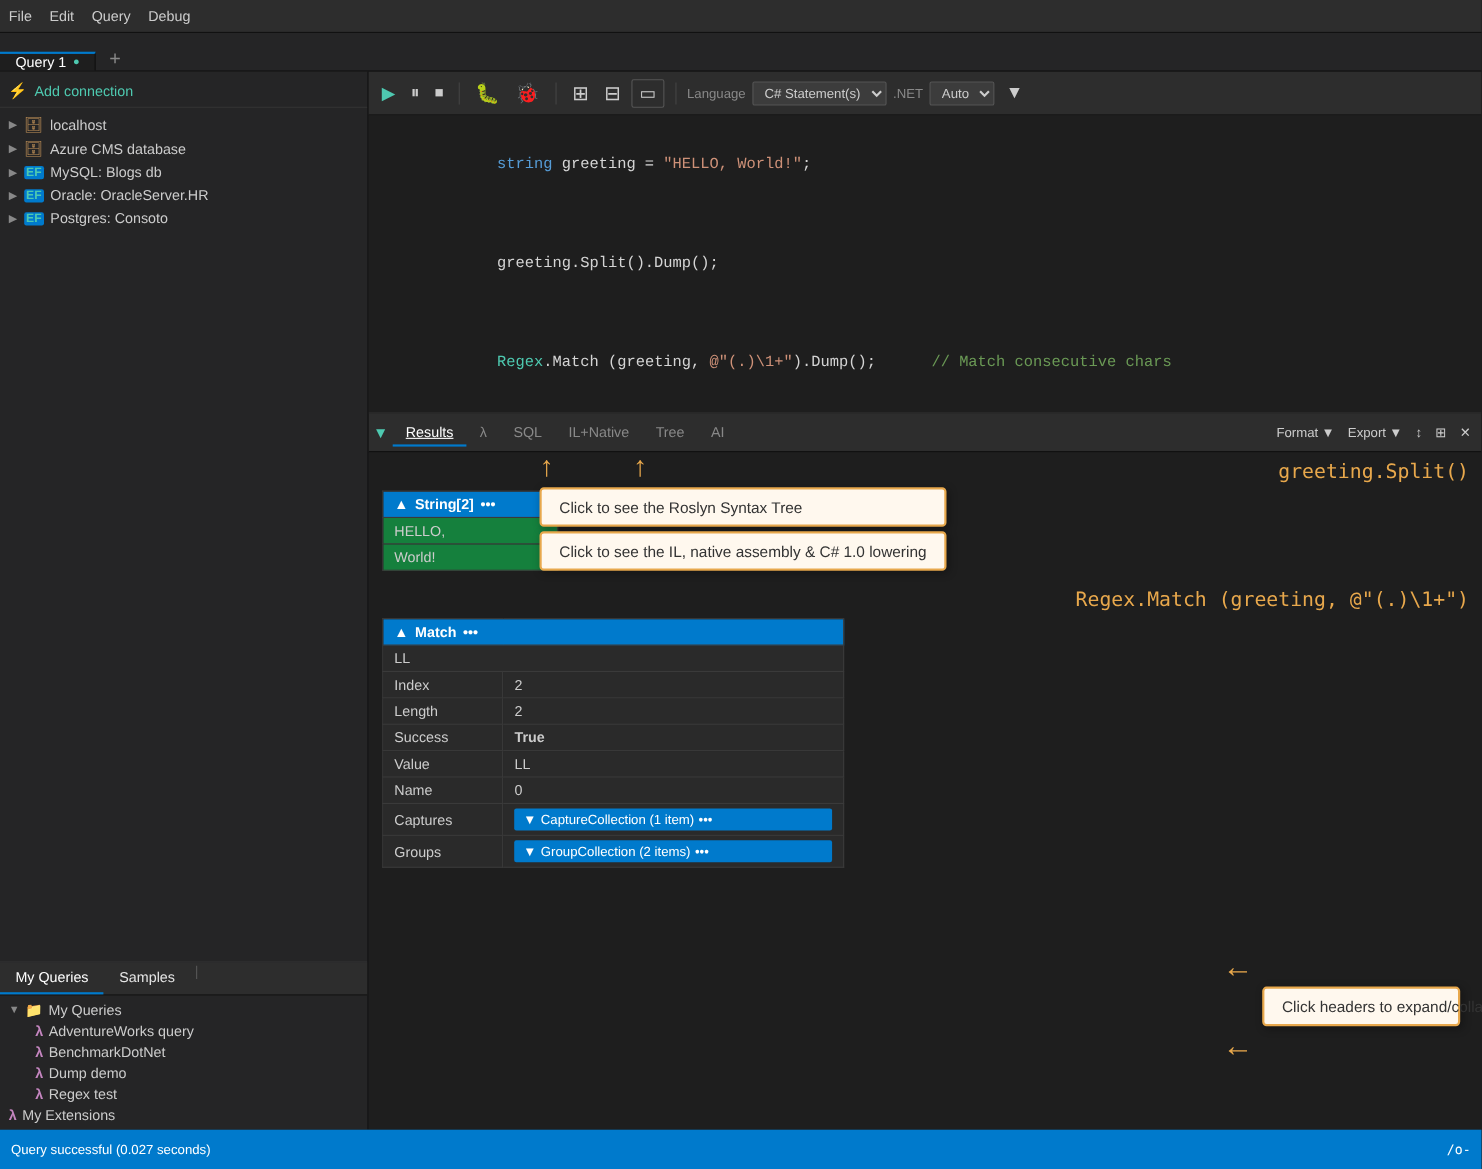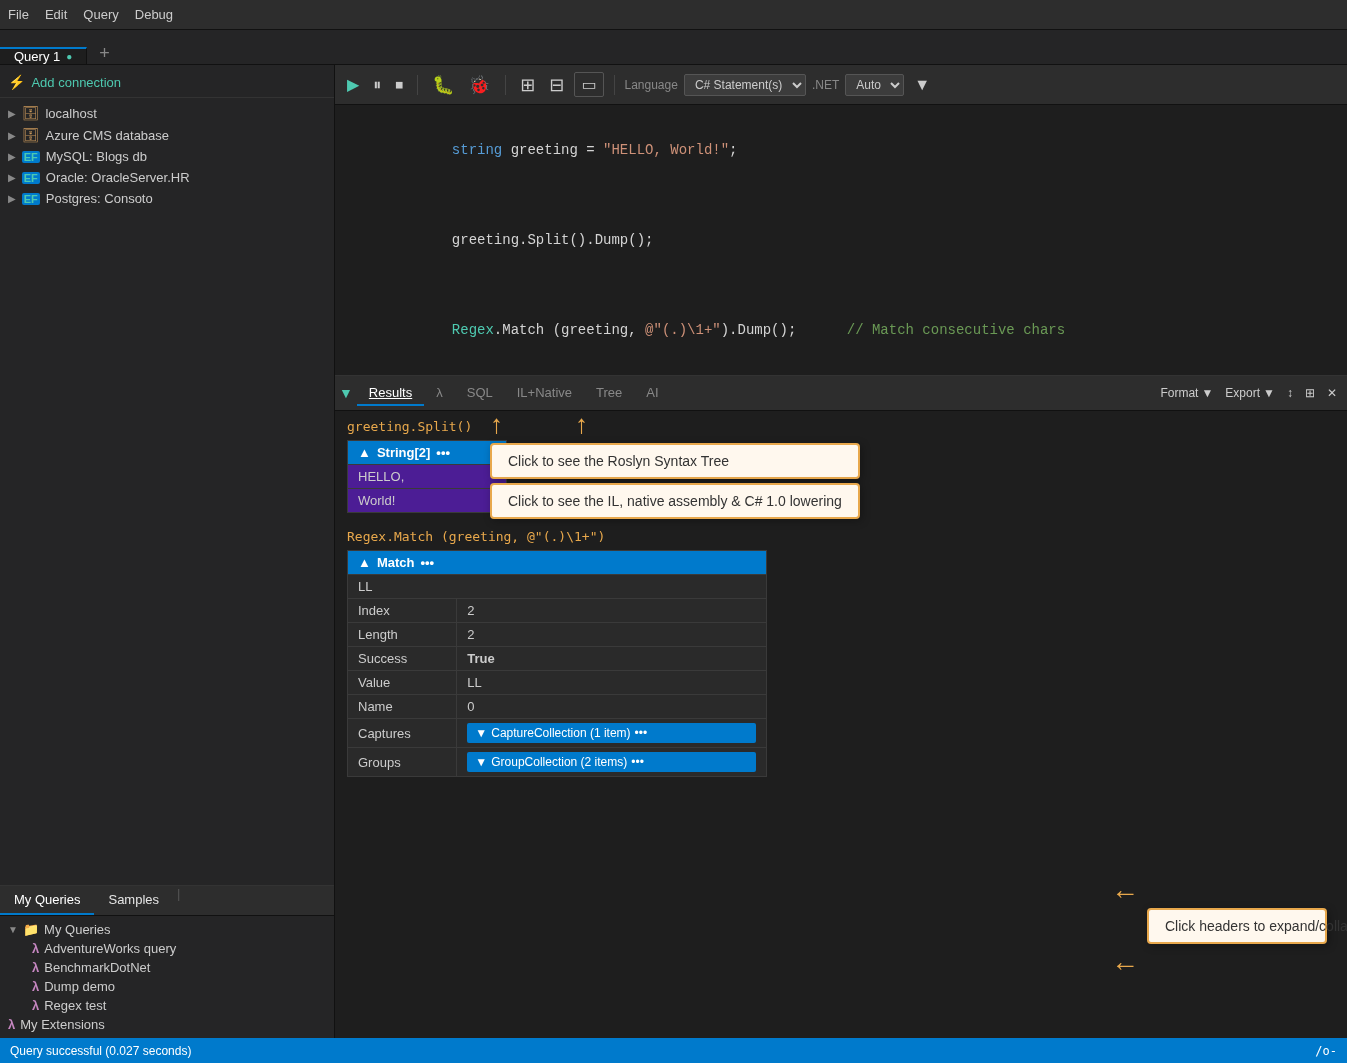--- a/index.html
+++ b/index.html
@@ -71,39 +71,39 @@
     .results-tab { padding: 4px 12px; cursor: pointer; color: #888; font-size: 13px; border-bottom: 2px solid transparent; }
     .results-tab.active { color: #fff; border-bottom: 2px solid #007acc; text-decoration: underline; }
     .results-toolbar-right { margin-left: auto; display: flex; align-items: center; gap: 0; }
     .results-toolbar-btn { background: none; border: none; color: #ccc; cursor: pointer; padding: 2px 6px; font-size: 12px; display: flex; align-items: center; gap: 3px; }
 
     
     .results-content { flex: 1; overflow-y: auto; padding: 8px 12px; position: relative; }
 
     
     .result-section { margin-bottom: 16px; }
-    .result-title { color: #e8a84c; font-family: 'Consolas', monospace; font-size: 13px; margin-bottom: 6px; }
+    .result-title { color: #e8a84c; font-family: 'Consolas', monospace; font-size: 18px; margin-bottom: 6px; text-align: right; }
 
     
     .data-table { border-collapse: collapse; min-width: 160px; }
     .data-table th, .data-table td { border: 1px solid #3a3a3a; padding: 4px 10px; text-align: left; font-size: 13px; }
     .data-table thead tr { background: #007acc; color: #fff; }
-    .data-table tbody tr { background: #4c1d95; color: #ccc; }
+    .data-table tbody tr { background: #15803d; color: #ccc; }
     .th-inner { display: flex; align-items: center; gap: 6px; }
 
     
     .match-table { border-collapse: collapse; width: 420px; }
     .match-table th, .match-table td { border: 1px solid #3a3a3a; padding: 4px 10px; text-align: left; font-size: 13px; }
     .match-table thead tr { background: #007acc; color: #fff; }
     .match-table tbody tr { background: #2a2a2a; color: #ccc; }
     .match-table .expand-btn { background: #007acc; color: #fff; border: none; padding: 3px 8px; cursor: pointer; font-size: 12px; border-radius: 2px; display: flex; align-items: center; gap: 4px; width: 100%; }
     .tooltip-box { background: #fff8ee; border: 2px solid #e8a84c; border-radius: 4px; padding: 8px 16px; color: #333; font-size: 14px; font-weight: 500; box-shadow: 2px 2px 8px rgba(0,0,0,0.3); white-space: nowrap; }
 
     
-    .status-bar { background: #007acc; height: 25px; display: flex; align-items: center; padding: 0 10px; justify-content: space-between; }
+    .status-bar { background: #007acc; height: 36px; display: flex; align-items: center; padding: 0 10px; justify-content: space-between; }
     .status-text { color: #fff; font-size: 12px; }
     .status-right { color: #fff; font-size: 12px; font-family: monospace; }
 
     
     .icon-plug { color: #4ec9b0; }
     .icon-ef { color: #4ec9b0; background: #007acc; padding: 0 2px; border-radius: 2px; font-size: 11px; font-weight: bold; }
     .folder-icon { color: #c8965a; }
   </style>
 </head>
 <body>

